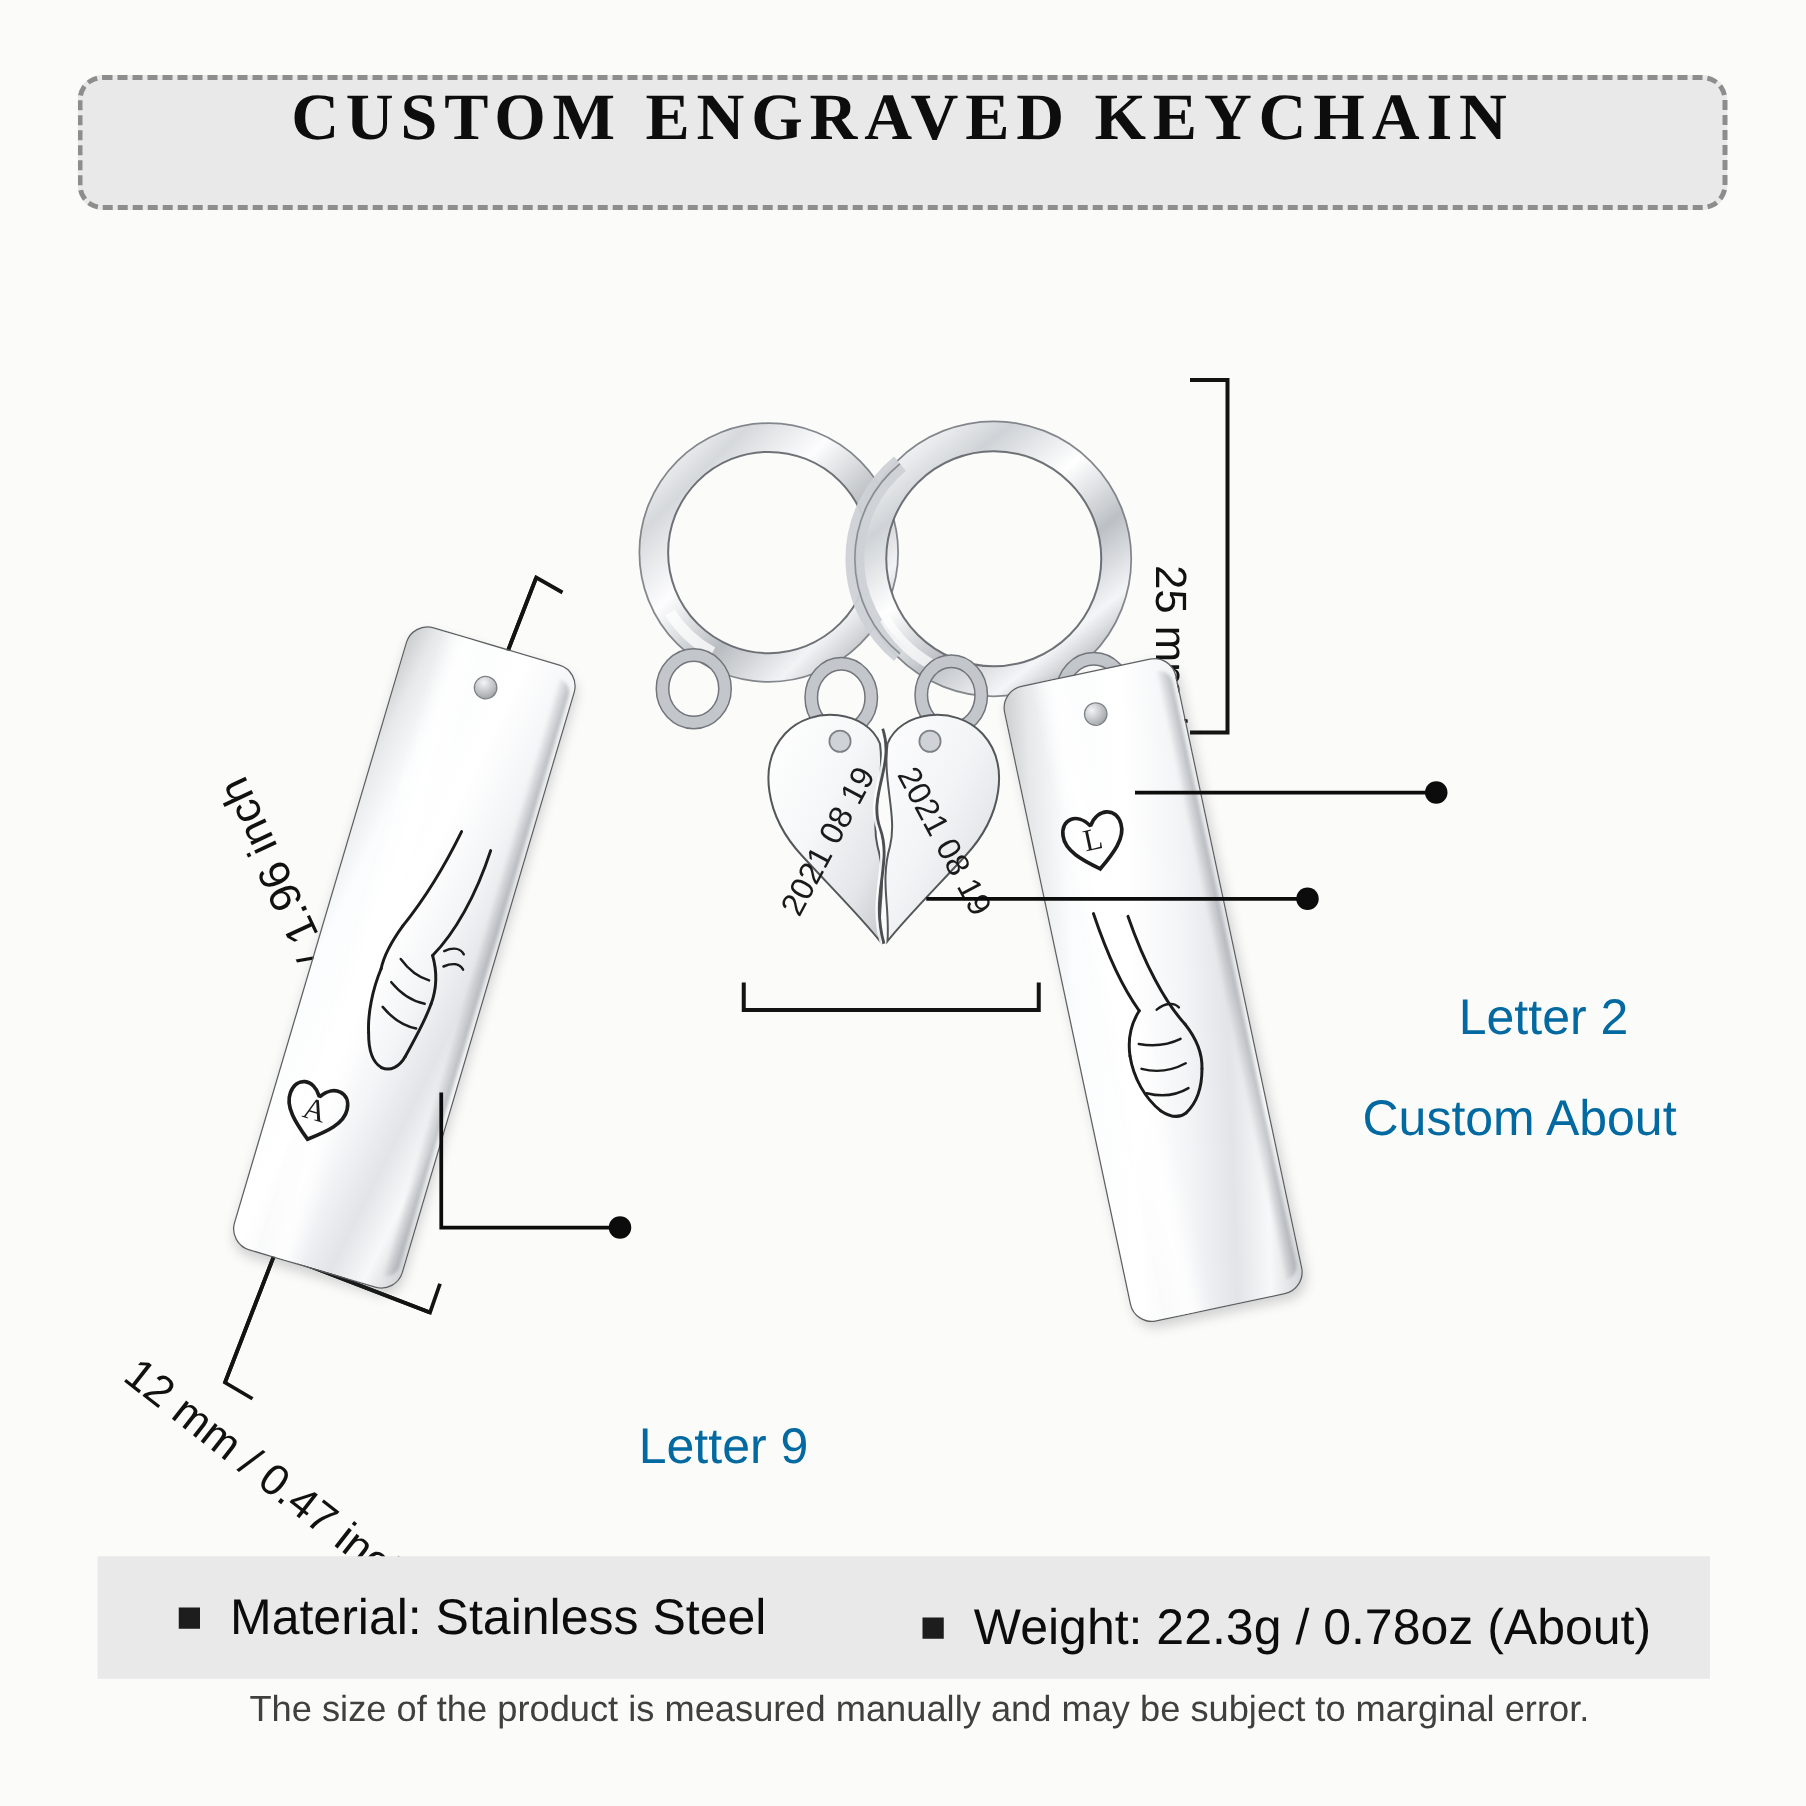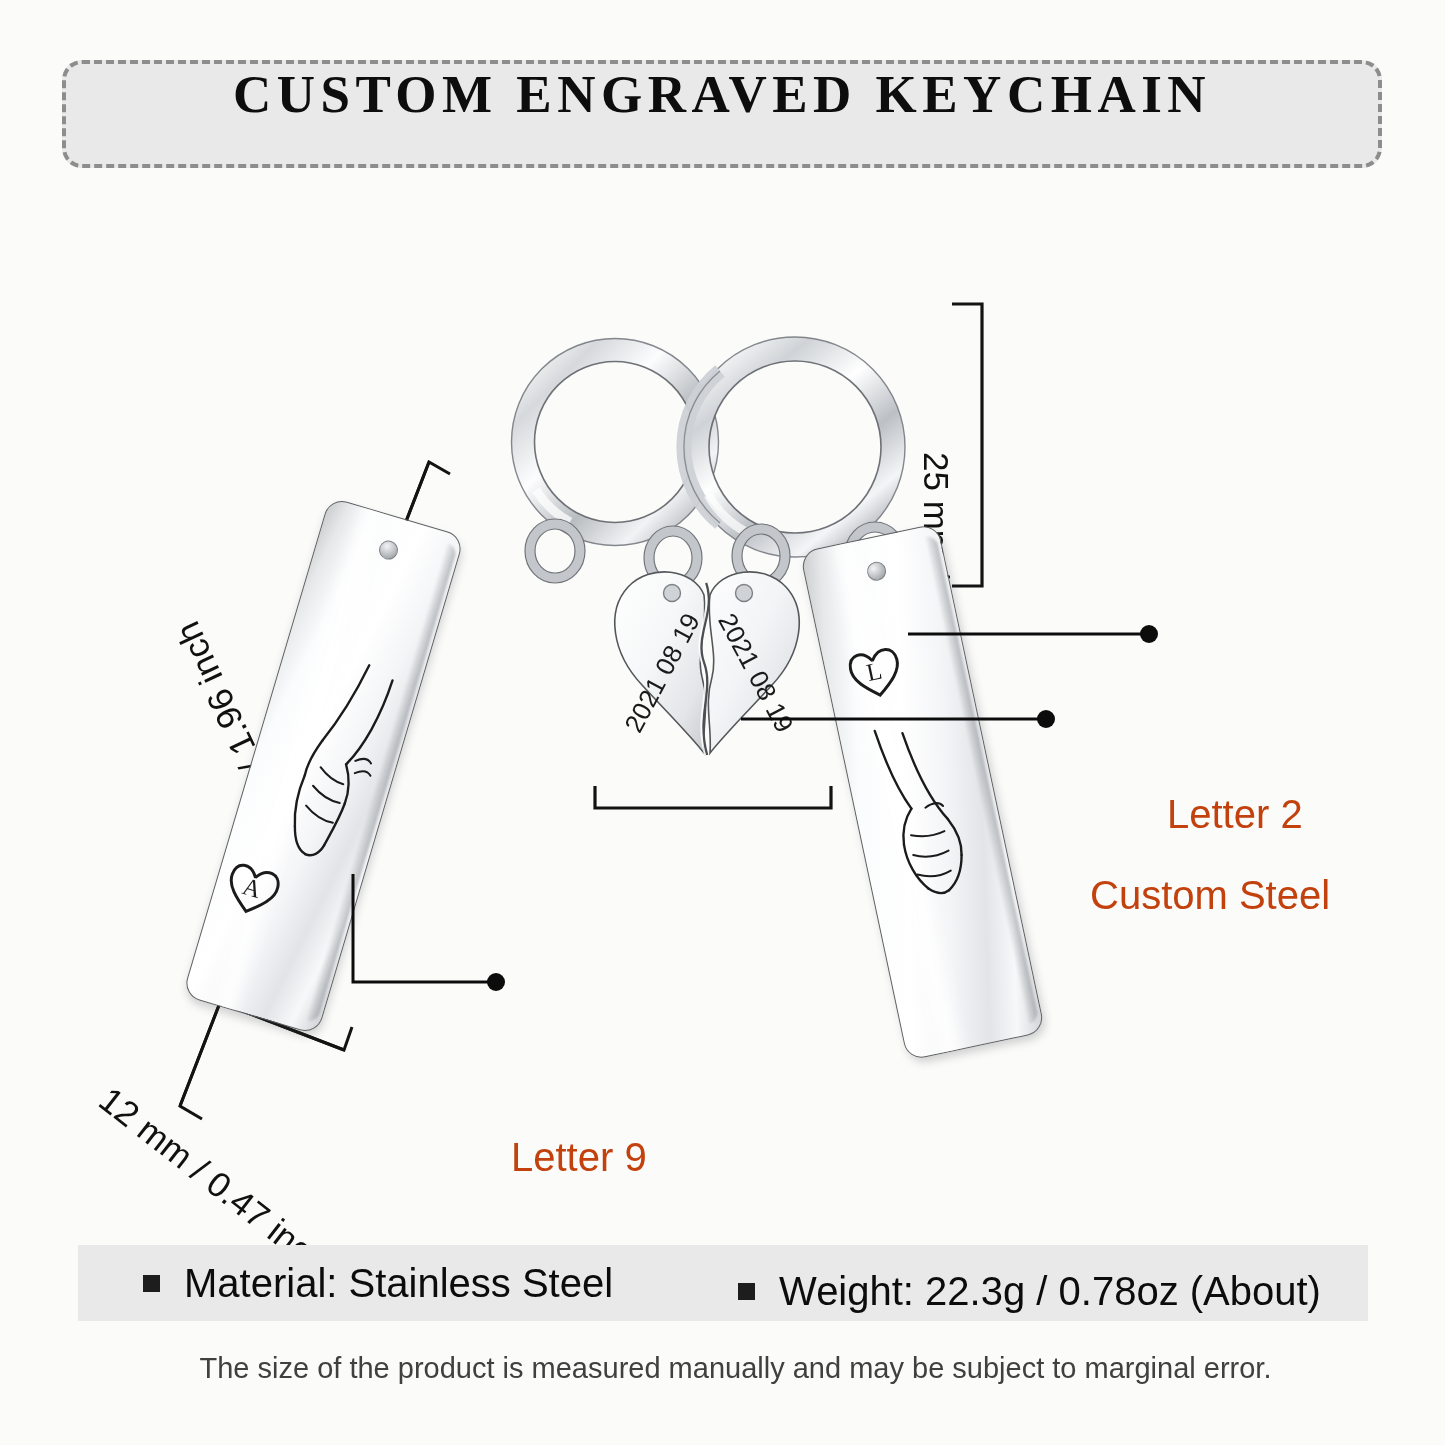--- a/index.html
+++ b/index.html
@@ -124,32 +124,32 @@
     transform-origin: 0% 50%;
   }
   #dim-235-label {
     left: 545px; top: 818px;
   }
 
   
   .callout-label {
     position: absolute;
     font-size: 40px;
-    color: #c2410c;
+    color: #0369a1;
     white-space: nowrap;
   }
   #callout-letter2-label { left: 1167px; top: 622px; }
   #callout-date-label   { left: 1090px; top: 703px; }
   #callout-letter1-label{ left: 511px;  top: 965px; }
 
   
   #spec-bar {
     position: absolute;
     left: 78px; top: 1245px;
-    width: 1290px; height: 76px;
+    width: 1290px; height: 98px;
     background: #e9e9e9;
     display: flex;
     align-items: center;
   }
   .spec-item { display: flex; align-items: center; }
   #spec-material { margin-left: 65px; }
   #spec-weight   { margin-left: 125px; margin-top: 16px; }
   .spec-bullet {
     width: 17px; height: 17px;
     background: #1d1d1d;
@@ -376,21 +376,21 @@
     <svg class="dimline" style="left:900px; top:440px;" width="270" height="50" viewBox="0 0 270 50">
       <path d="M 8 24 L 244 24" fill="none" stroke="#0c0c0c" stroke-width="3"></path>
       <circle cx="249" cy="24" r="9" fill="#0c0c0c"></circle>
     </svg>
     <div class="callout-label" id="callout-letter2-label">Letter 2</div>
 
     <svg class="dimline" style="left:735px; top:525px;" width="330" height="50" viewBox="0 0 330 50">
       <path d="M 6 24 L 306 24" fill="none" stroke="#0c0c0c" stroke-width="3"></path>
       <circle cx="311" cy="24" r="9" fill="#0c0c0c"></circle>
     </svg>
-    <div class="callout-label" id="callout-date-label">Custom Steel</div>
+    <div class="callout-label" id="callout-date-label">Custom About</div>
 
     <svg class="dimline" style="left:330px; top:700px;" width="180" height="135" viewBox="0 0 180 135">
       <path d="M 23 4 L 23 112 L 158 112" fill="none" stroke="#0c0c0c" stroke-width="3"></path>
       <circle cx="166" cy="112" r="9" fill="#0c0c0c"></circle>
     </svg>
     <div class="callout-label" id="callout-letter1-label">Letter 9</div>
 
   </div>
 
   <div id="spec-bar">

